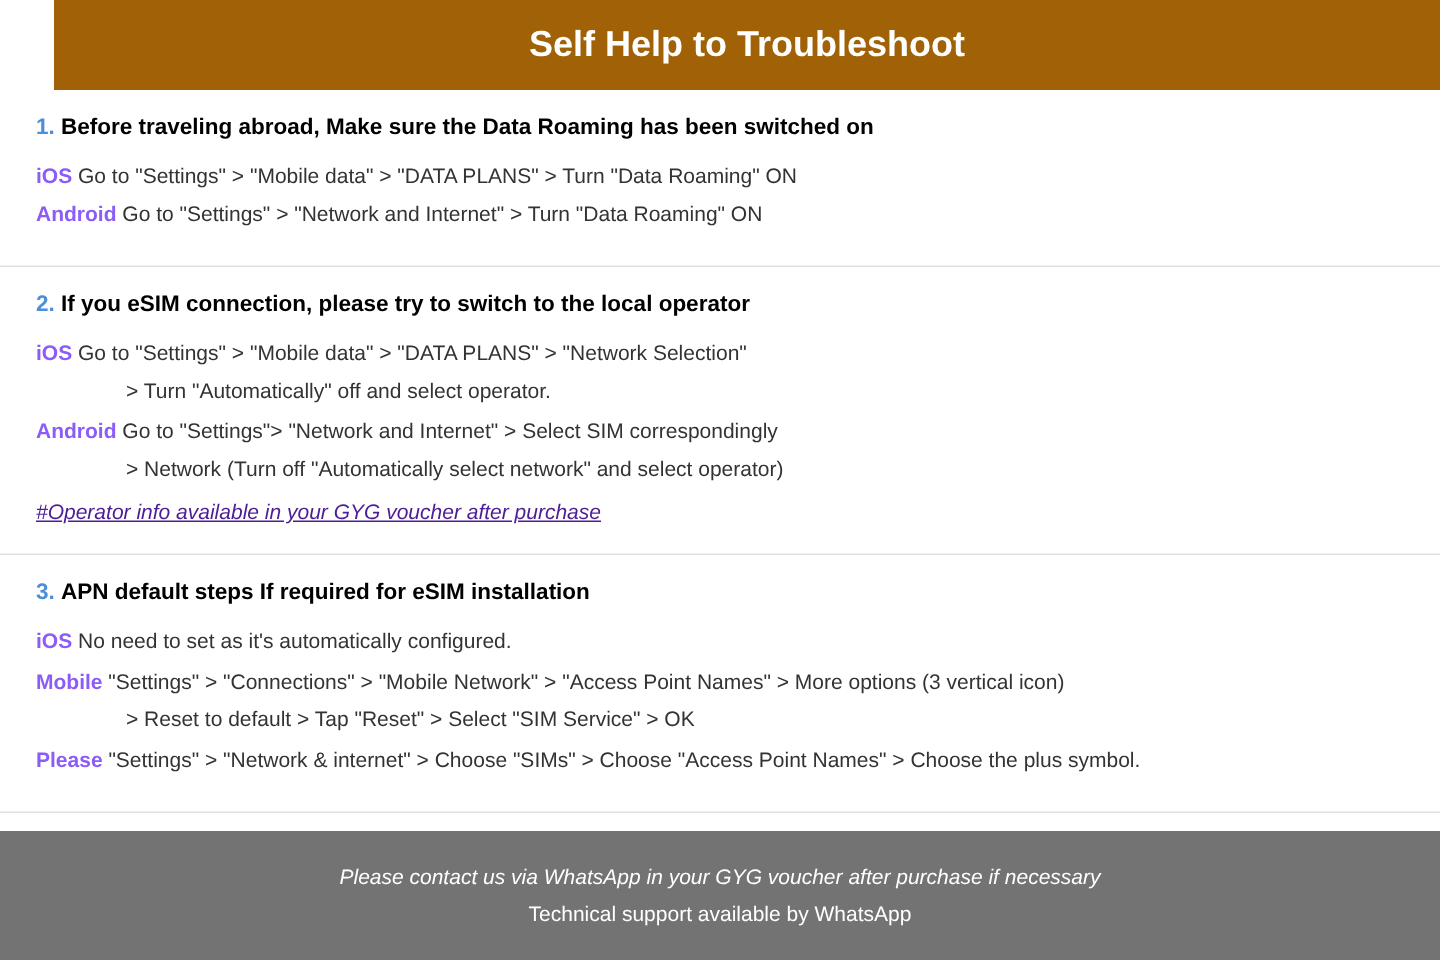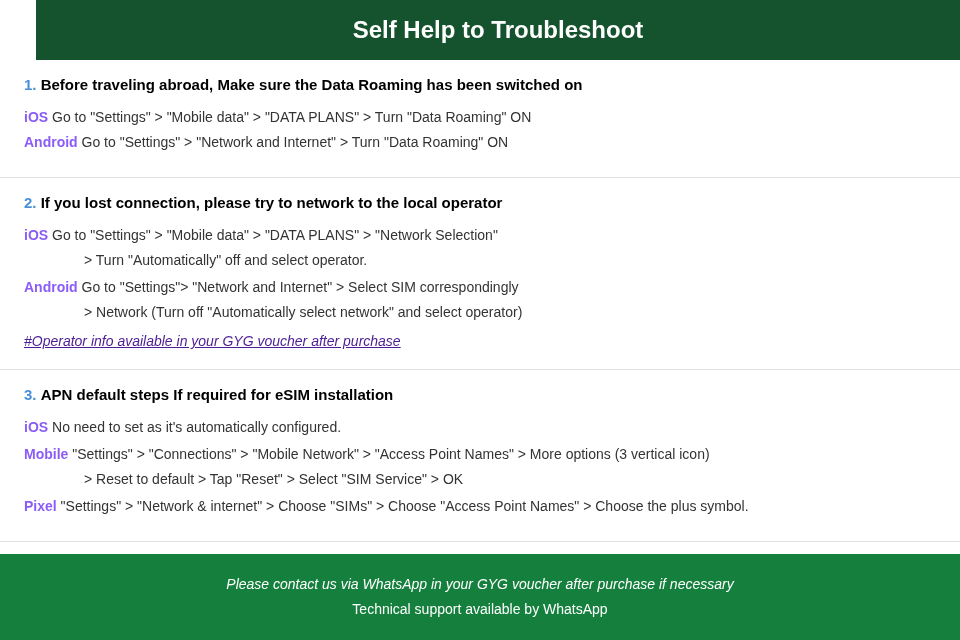--- a/index.html
+++ b/index.html
@@ -5,21 +5,21 @@
     * { margin: 0; padding: 0; box-sizing: border-box; }
     body {
       font-family: Arial, sans-serif;
       font-size: 14px;
       background: #fff;
       width: 960px;
       min-height: 640px;
     }
 
     .header {
-      background: #14532d;
+      background: #a16207;
       text-align: center;
       padding: 16px 5px;
       margin-left: 36px;
     }
 
     .header h1 {
       color: #fff;
       font-size: 24px;
       font-weight: bold;
     }
@@ -72,21 +72,21 @@
     }
 
     .voucher-link {
       color: #4c1d95;
       font-style: italic;
       margin-top: 10px;
       display: block;
     }
 
     .footer {
-      background: #15803d;
+      background: #737373;
       padding: 18px 8px;
       text-align: center;
       position: absolute;
       bottom: 0;
       width: 960px;
     }
 
     .footer p {
       color: #fff;
       font-size: 14px;
@@ -121,21 +121,21 @@
     </div>
     <div class="instruction-row">
       <span class="platform-label">Android</span>
       <span class="instruction-text">    Go to "Settings" &gt; "Network and Internet" &gt; Turn "Data Roaming" ON</span>
     </div>
   </div>
 
   <div class="section">
     <div class="section-title">
       <span class="section-number">2.</span>
-      <span class="section-title-text">If you lost connection, please try to network to the local operator</span>
+      <span class="section-title-text">If you eSIM connection, please try to switch to the local operator</span>
     </div>
     <div class="instruction-row">
       <span class="platform-label">iOS</span>
       <span class="instruction-text">     Go to "Settings" &gt; "Mobile data" &gt; "DATA PLANS" &gt; "Network Selection"</span>
     </div>
     <div class="indent-line">&gt; Turn "Automatically" off and select operator.</div>
     <div class="instruction-row" style="margin-top:6px;">
       <span class="platform-label">Android</span>
       <span class="instruction-text">    Go to "Settings"&gt;  "Network and Internet" &gt; Select SIM correspondingly</span>
     </div>
@@ -151,21 +151,21 @@
     <div class="instruction-row">
       <span class="platform-label">iOS</span>
       <span class="instruction-text">    No need to set as it's automatically configured.</span>
     </div>
     <div class="instruction-row" style="margin-top:6px;">
       <span class="platform-label">Mobile</span>
       <span class="instruction-text">    "Settings" &gt; "Connections" &gt; "Mobile Network" &gt; "Access Point Names" &gt; More options (3 vertical icon)</span>
     </div>
     <div class="indent-line">&gt; Reset to default &gt; Tap "Reset" &gt; Select "SIM Service" &gt; OK</div>
     <div class="instruction-row" style="margin-top:6px;">
-      <span class="platform-label">Pixel</span>
+      <span class="platform-label">Please</span>
       <span class="instruction-text">    "Settings" &gt; "Network &amp; internet" &gt; Choose "SIMs" &gt; Choose "Access Point Names" &gt; Choose the plus symbol.</span>
     </div>
   </div>
 
 </div>
 
 <div class="footer">
   <p>Please contact us via WhatsApp  in your GYG voucher after purchase if necessary</p>
   <p>Technical support available by WhatsApp</p>
 </div>

